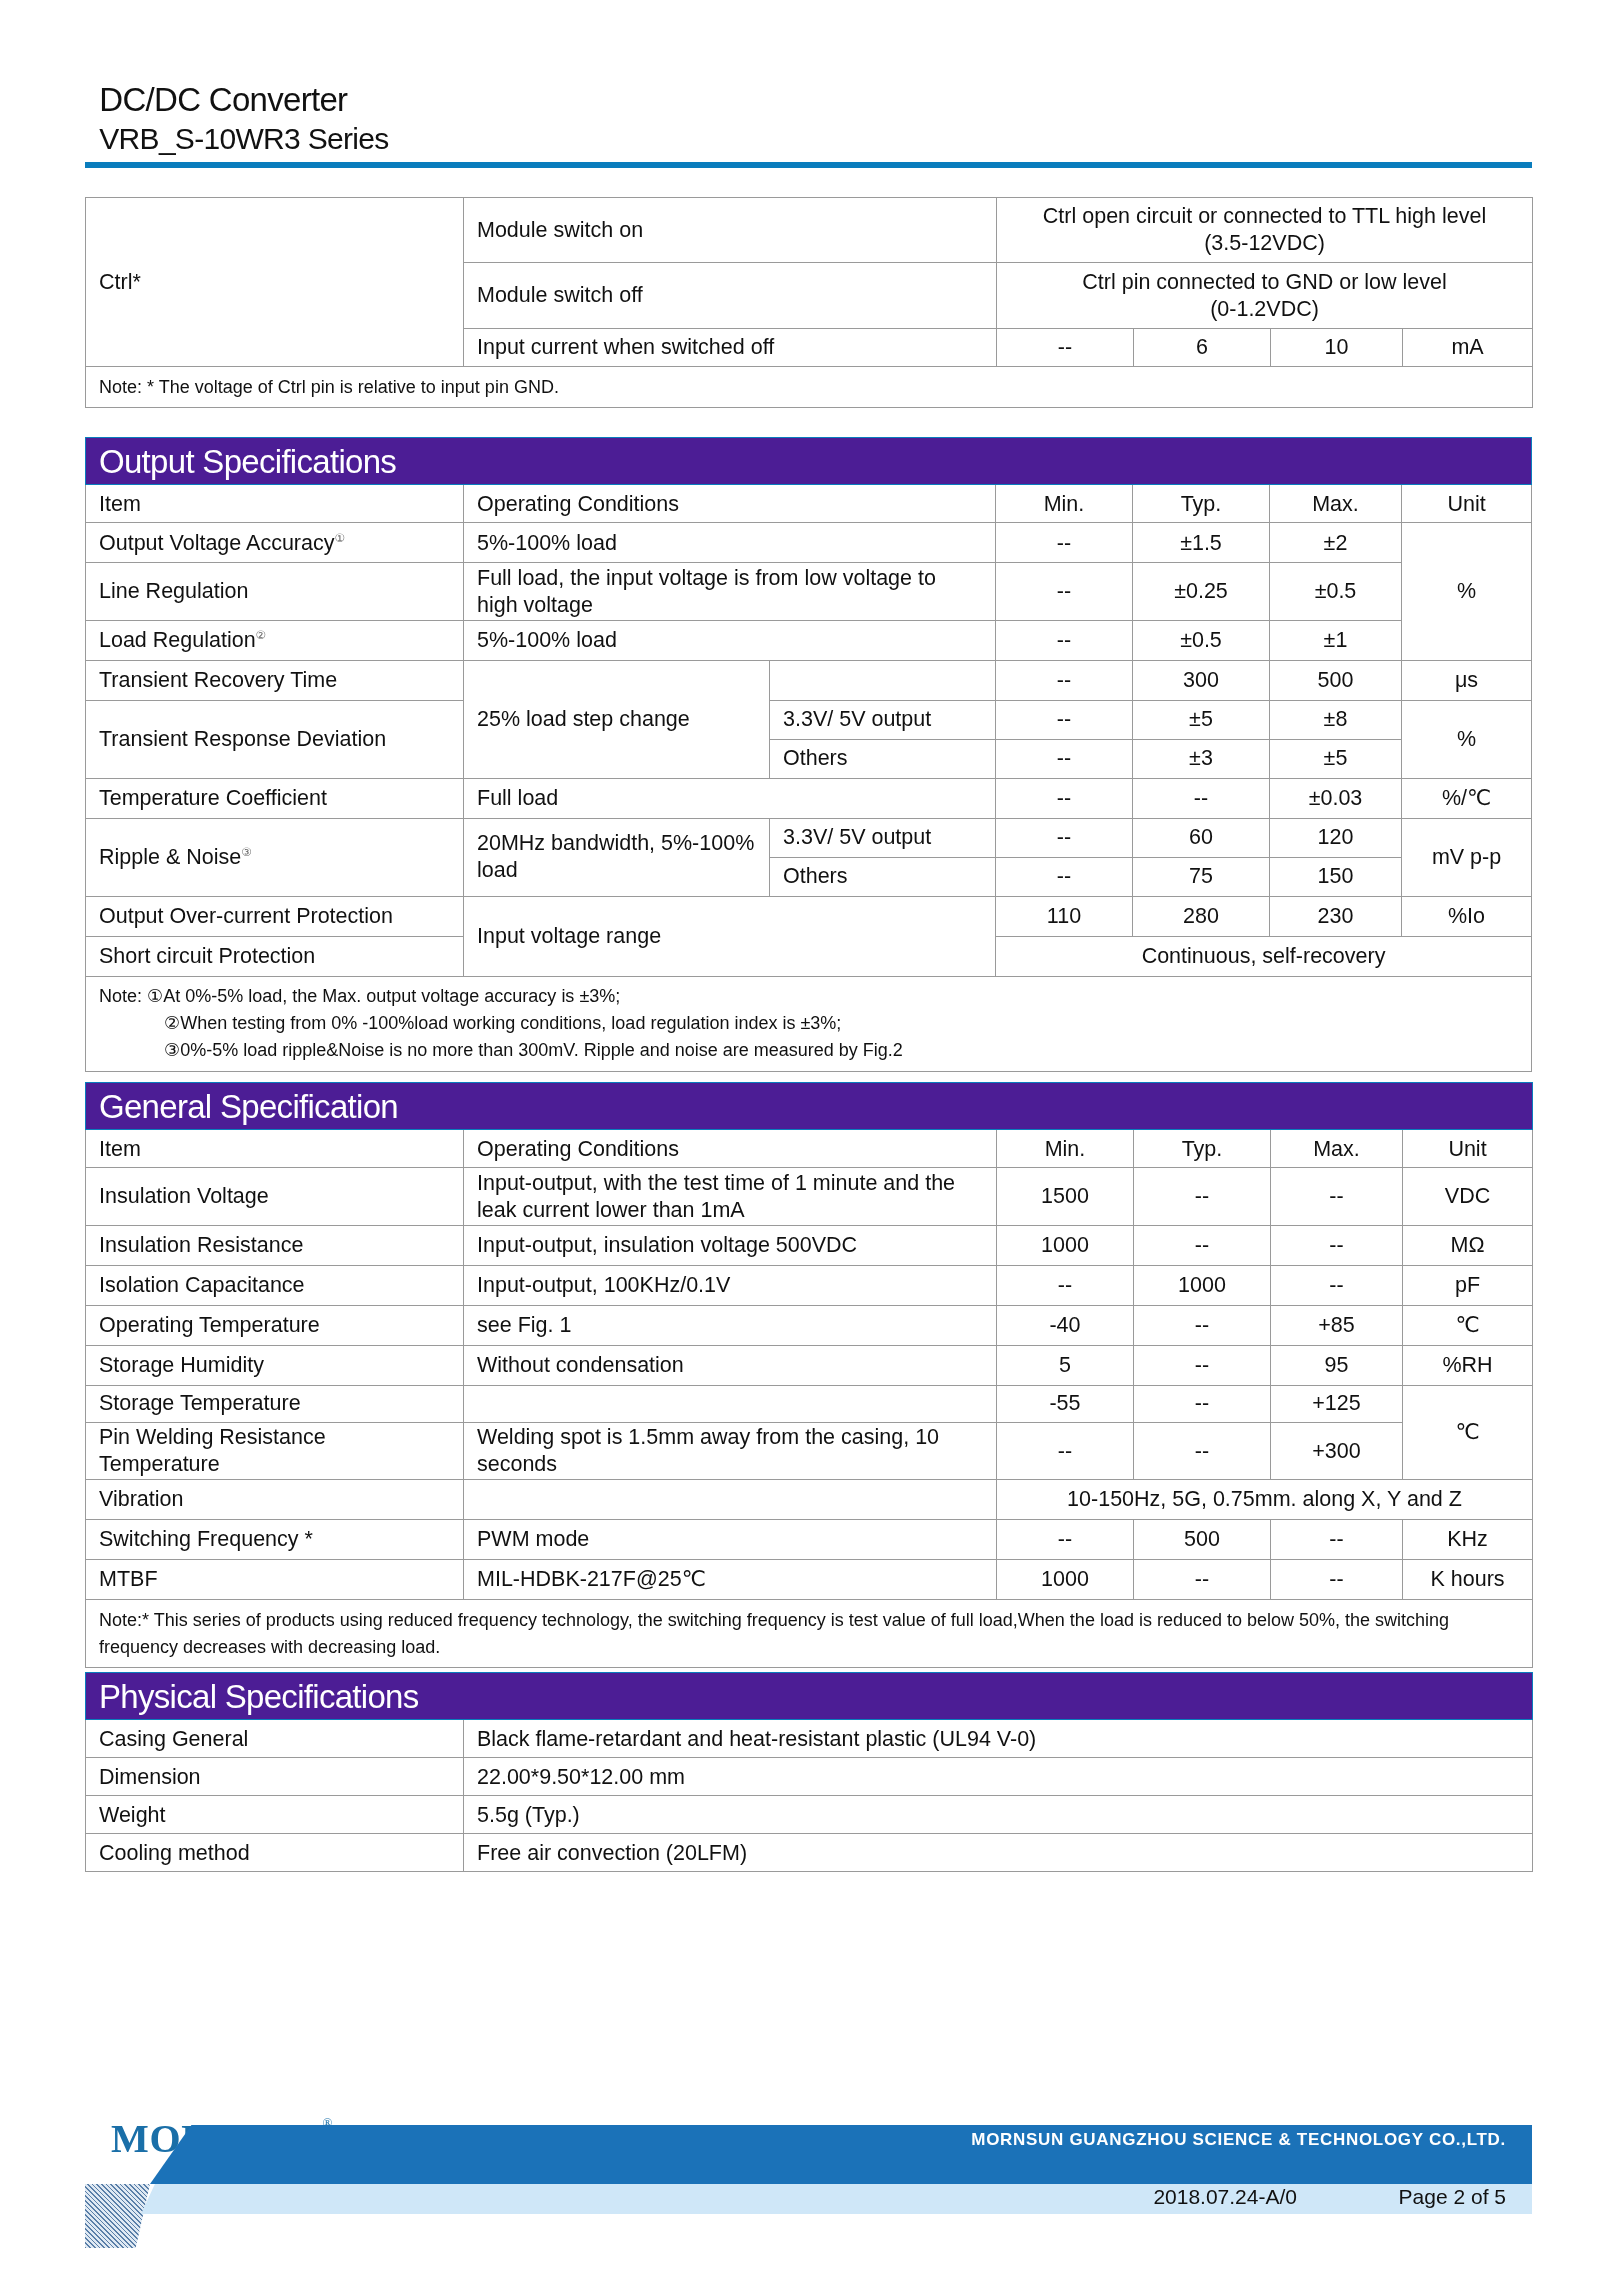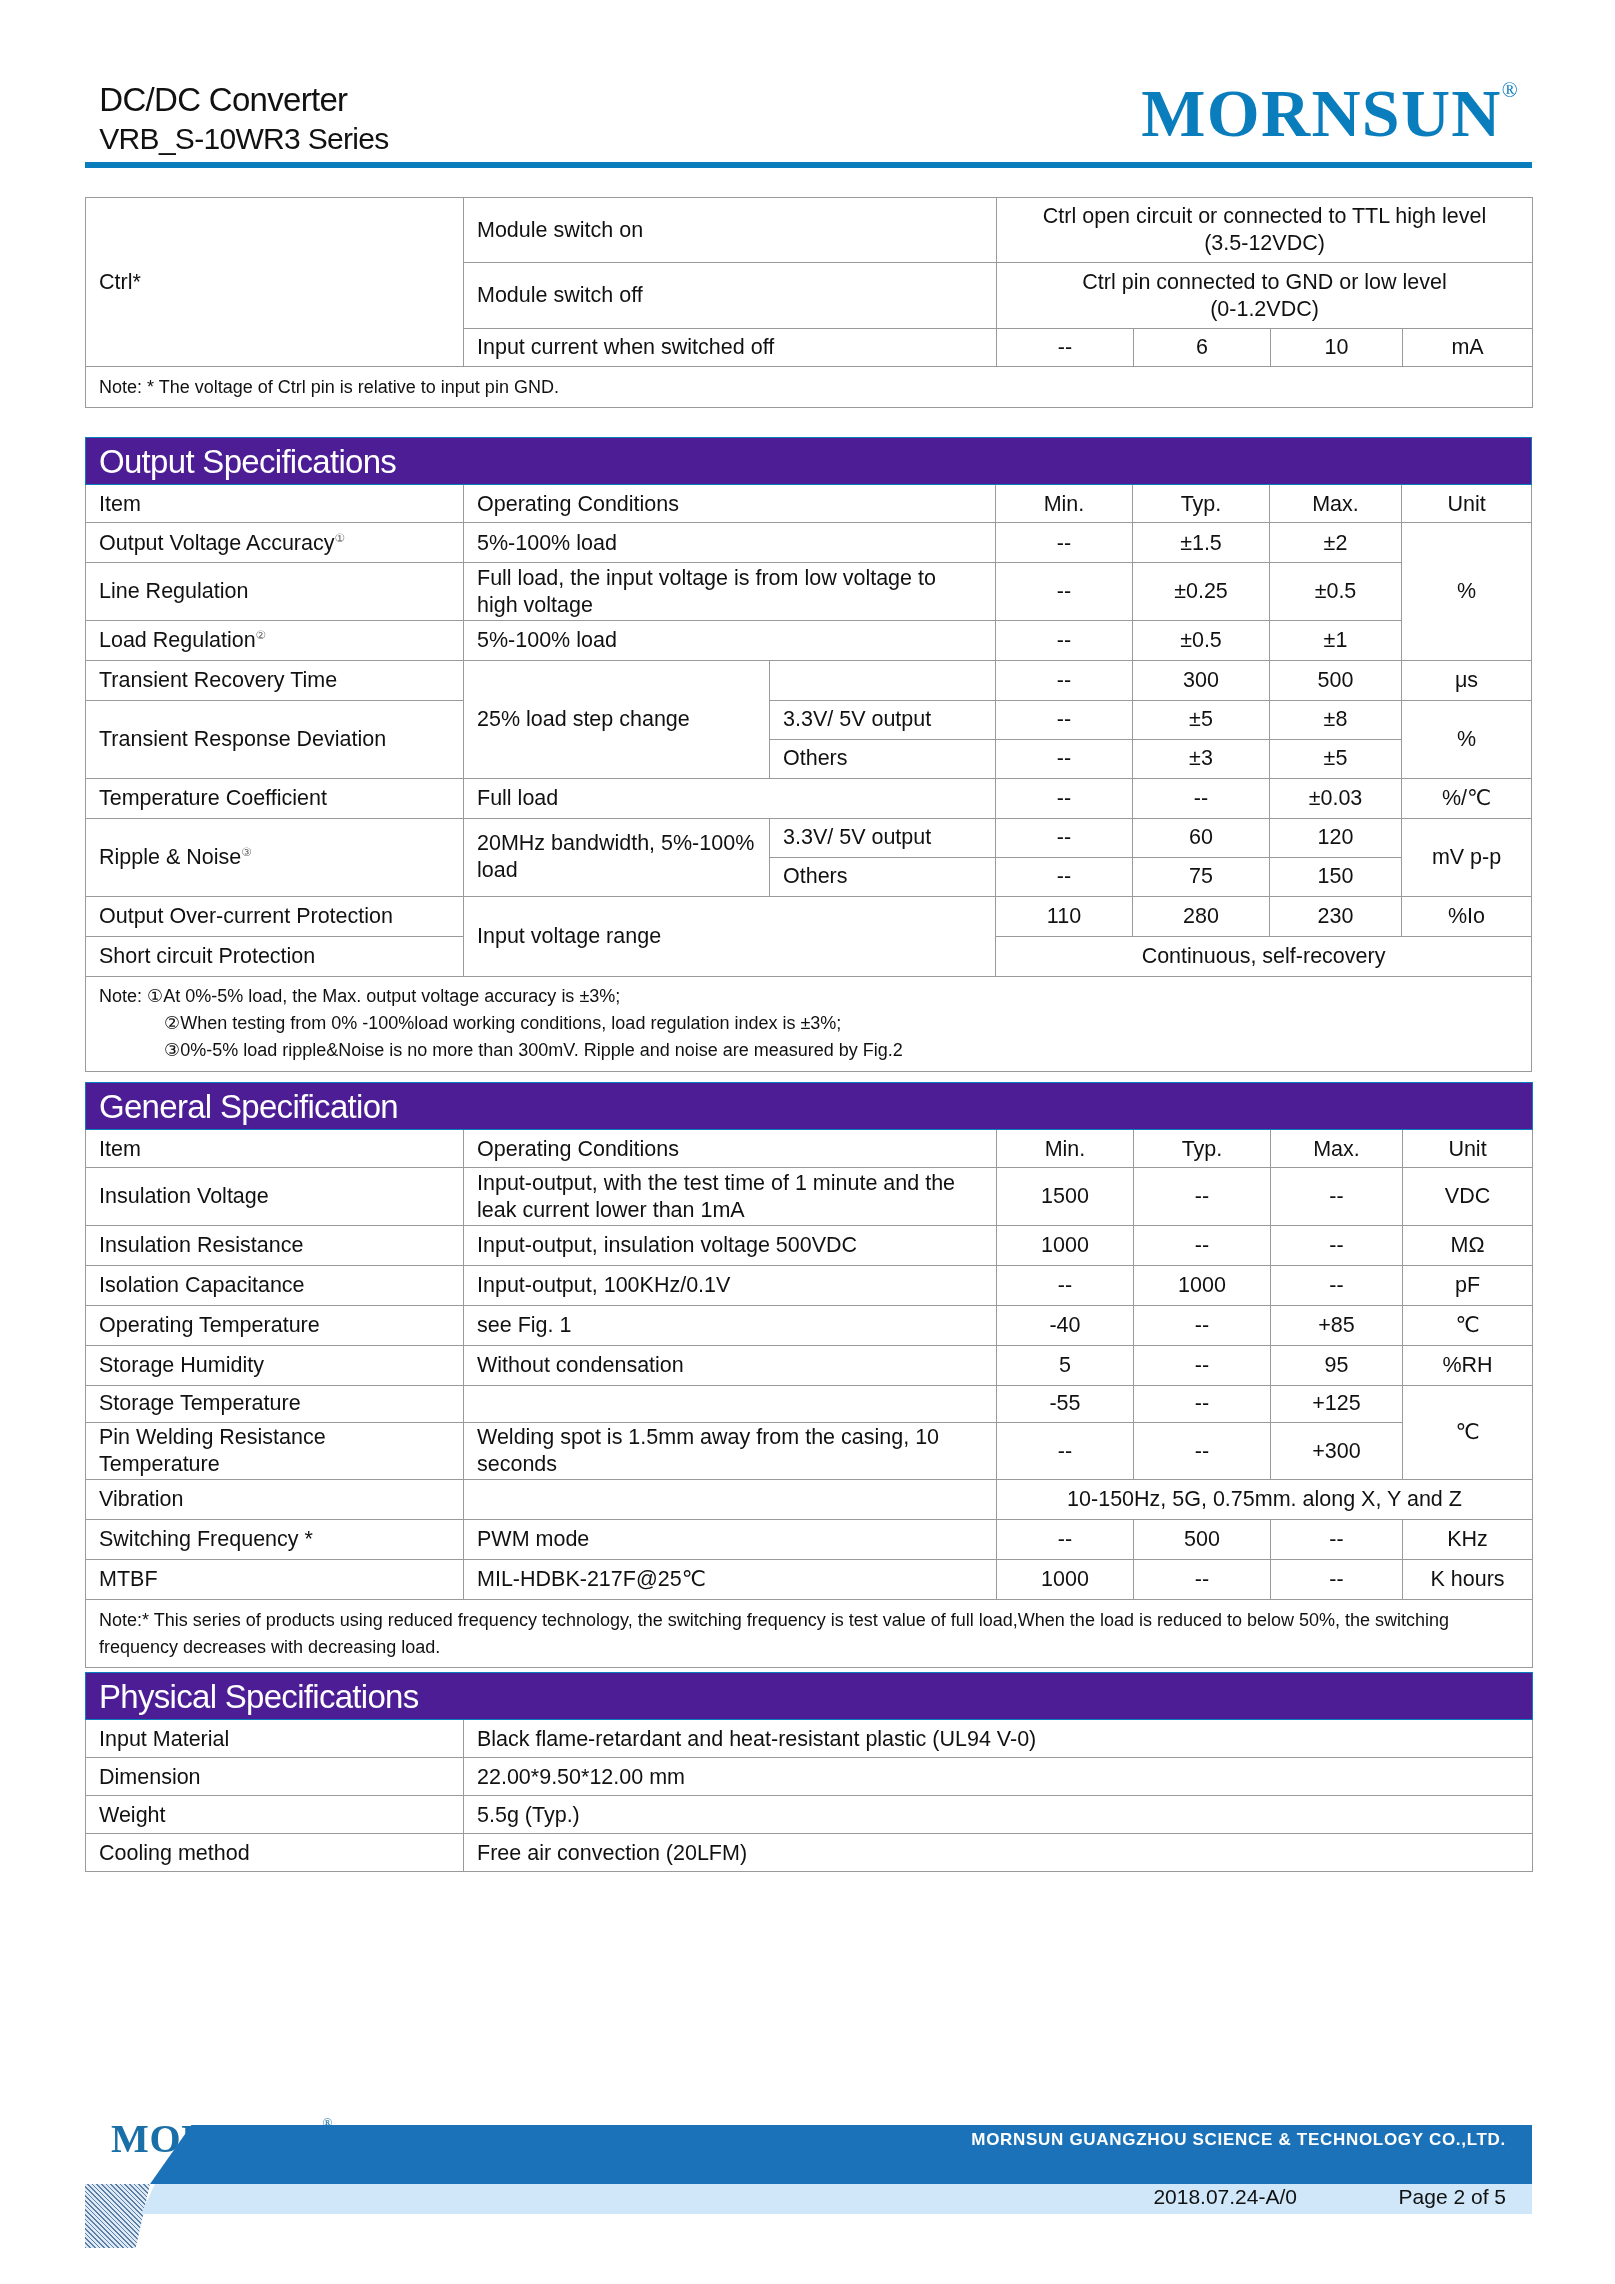--- a/index.html
+++ b/index.html
@@ -29,21 +29,20 @@
   .f-date { position: absolute; right: 235px; top: 73px; font-size: 21px; color: #111; }
   .f-page { position: absolute; right: 26px; top: 73px; font-size: 21px; color: #111; }
   .f-copy { position: absolute; right: 26px; top: 107px; font-size: 21px; color: #111; }
 </style>
 </head>
 <body>
 
 <div class="header">
   <div class="title">DC/DC Converter</div>
   <div class="subtitle">VRB_S-10WR3 Series</div>
-  <div class="logo"><span>MORNSUN</span><sup>®</sup></div>
 </div>
 <div class="header-rule"></div>
 
 <table style="top:197px;">
   <colgroup>
       <col style="width:378px">
       <col style="width:533px">
       <col style="width:137px">
       <col style="width:137px">
       <col style="width:132px">
@@ -290,21 +289,21 @@
 <table style="top:1672px;">
   <colgroup>
       <col style="width:378px">
       <col style="width:1069px">
     </colgroup>
   <tbody>
       <tr class="sec-head" style="height:42px">
         <td colspan="2">Physical Specifications</td>
       </tr>
   <tr style="height:38px">
-    <td>Input Material</td>
+    <td>Casing General</td>
     <td>Black flame-retardant and heat-resistant plastic (UL94 V-0)</td>
   </tr>
   <tr style="height:38px">
     <td>Dimension</td>
     <td>22.00*9.50*12.00 mm</td>
   </tr>
   <tr style="height:38px">
     <td>Weight</td>
     <td>5.5g (Typ.)</td>
   </tr>

